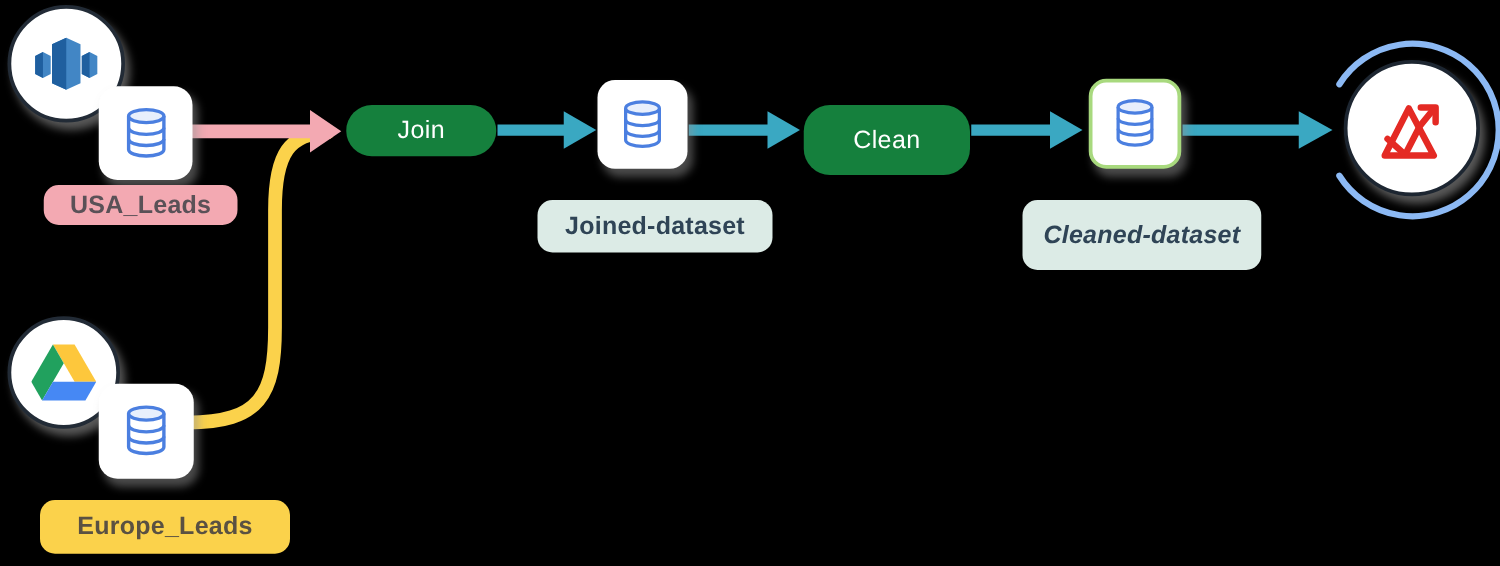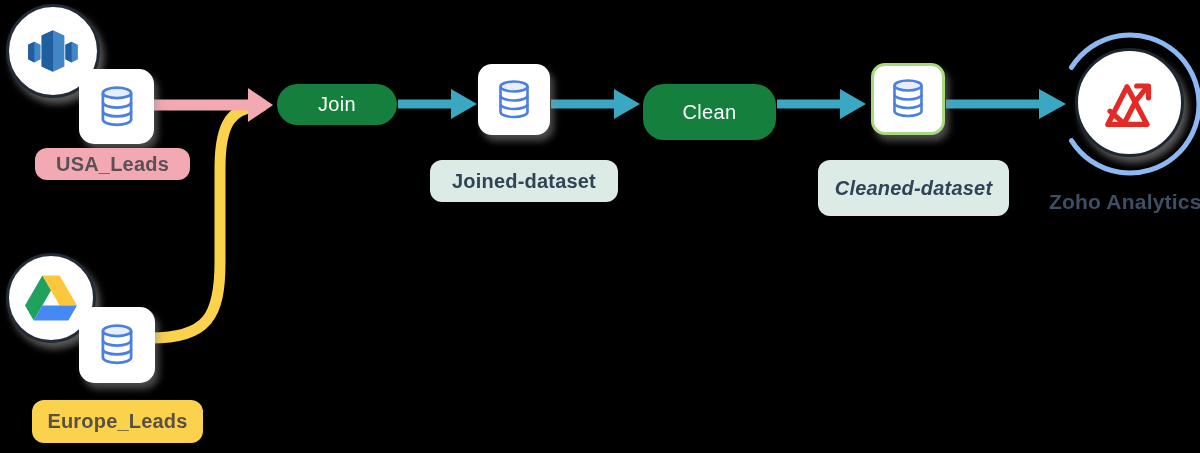--- a/index.html
+++ b/index.html
@@ -99,21 +99,21 @@
 
   <div class="node card" style="left:79px;top:307px;width:76px;height:76px;">
     <svg width="46" height="46" viewBox="0 0 44 44">
       <path d="M8.5 8.5 L8.5 34 A13.5 5 0 0 0 35.5 34 L35.5 8.5" fill="#ffffff" stroke="#4b7fe0" stroke-width="2.6" stroke-linejoin="round"></path>
       <path d="M8.5 17.5 A13.5 5 0 0 0 35.5 17.5" fill="none" stroke="#4b7fe0" stroke-width="2.6"></path>
       <path d="M8.5 26 A13.5 5 0 0 0 35.5 26" fill="none" stroke="#4b7fe0" stroke-width="2.6"></path>
       <ellipse cx="22" cy="8.5" rx="13.5" ry="5" fill="#e8effc" stroke="#4b7fe0" stroke-width="2.6"></ellipse>
     </svg>
   </div>
 
-  <div class="badge yellow" style="left:32px;top:400px;width:171px;height:43px;">
+  <div class="badge yellow" style="left:32px;top:400px;width:200px;height:43px;">
     <span>Europe_Leads</span>
   </div>
 
   <div class="pill" style="left:277px;top:84px;width:120px;height:41px;">
     <span>Join</span>
   </div>
 
   <div class="node card" style="left:478px;top:64px;width:72px;height:71px;border-radius:14px;">
     <svg width="44" height="44" viewBox="0 0 44 44">
       <path d="M8.5 8.5 L8.5 34 A13.5 5 0 0 0 35.5 34 L35.5 8.5" fill="#ffffff" stroke="#4b7fe0" stroke-width="2.6" stroke-linejoin="round"></path>
@@ -145,15 +145,14 @@
   </div>
 
   <div class="node circle-node" style="left:1075px;top:48px;width:109px;height:109px;border-color:#1d2631;">
     <svg width="74" height="74" viewBox="0 0 100 100">
       <path d="M 20 79 L 46 28 L 73 79 Z" fill="none" stroke="#e42a24" stroke-width="7" stroke-linejoin="round"></path>
       <path d="M 23 61 L 42 78 L 58 47 L 71 31" fill="none" stroke="#e42a24" stroke-width="7" stroke-linecap="round" stroke-linejoin="round"></path>
       <path d="M 59 27 H 75 V 43" fill="none" stroke="#e42a24" stroke-width="7" stroke-linecap="round" stroke-linejoin="round"></path>
     </svg>
   </div>
 
-  <div class="dest-label" style="left:1049px;top:190px;">Zoho Analytics</div>
 
 </div>
 
 </body></html>

